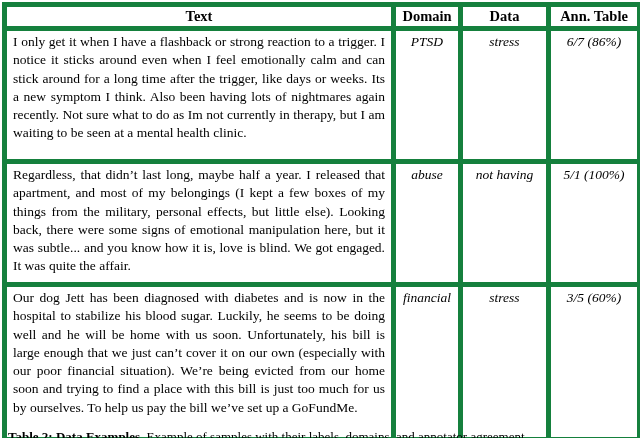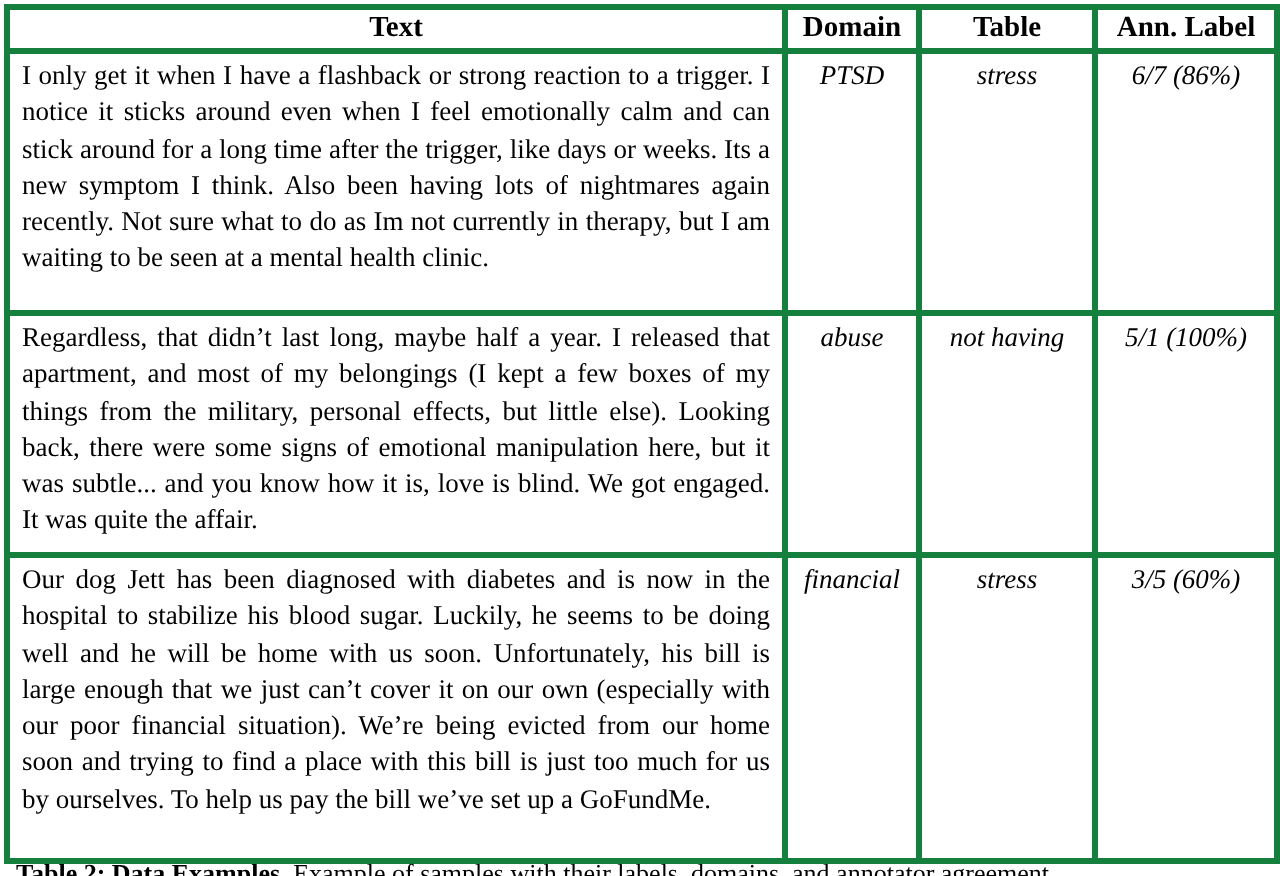--- a/index.html
+++ b/index.html
@@ -16,21 +16,21 @@
   table.data-table {
     position: absolute;
     left: 2px;
     top: 2px;
     width: 635px;
     border-collapse: collapse;
     table-layout: fixed;
   }
   table.data-table th,
   table.data-table td {
-    border: 3px solid #15803d;
+    border: 5px solid #15803d;
     vertical-align: top;
     background: #ffffff;
   }
   th.hdr {
     font-size: 14.5px;
     font-weight: bold;
     text-align: center;
     height: 20px;
     padding: 1px 2px;
     vertical-align: middle;
@@ -75,22 +75,22 @@
     <colgroup>
       <col style="width:389px">
       <col style="width:67px">
       <col style="width:88px">
       <col style="width:91px">
     </colgroup>
     <thead>
       <tr class="header-row">
         <th class="hdr">Text</th>
         <th class="hdr">Domain</th>
-        <th class="hdr">Table</th>
-        <th class="hdr">Ann. Label</th>
+        <th class="hdr">Data</th>
+        <th class="hdr">Ann. Table</th>
       </tr>
     </thead>
     <tbody>
       <tr class="r1">
         <td class="text-cell">
           <div class="tw">I only get it when I have a flashback or strong reaction to a trigger. I notice it sticks around even when I feel emotionally calm and can stick around for a long time after the trigger, like days or weeks. Its a new symptom I think. Also been having lots of nightmares again recently. Not sure what to do as Im not currently in therapy, but I am waiting to be seen at a mental health clinic.</div>
         </td>
         <td class="val-cell">PTSD</td>
         <td class="val-cell">stress</td>
         <td class="val-cell">6/7 (86%)</td>

